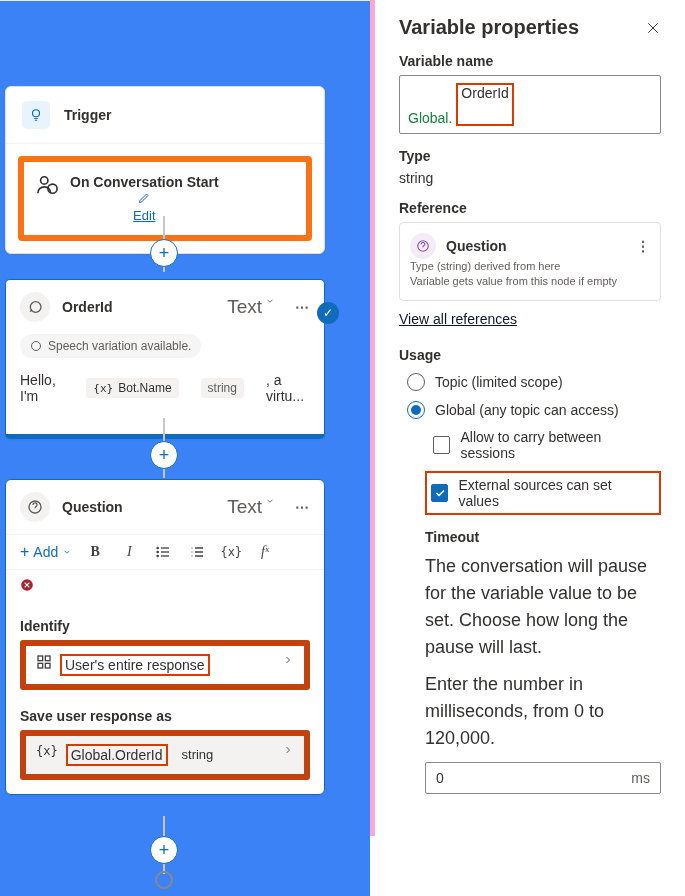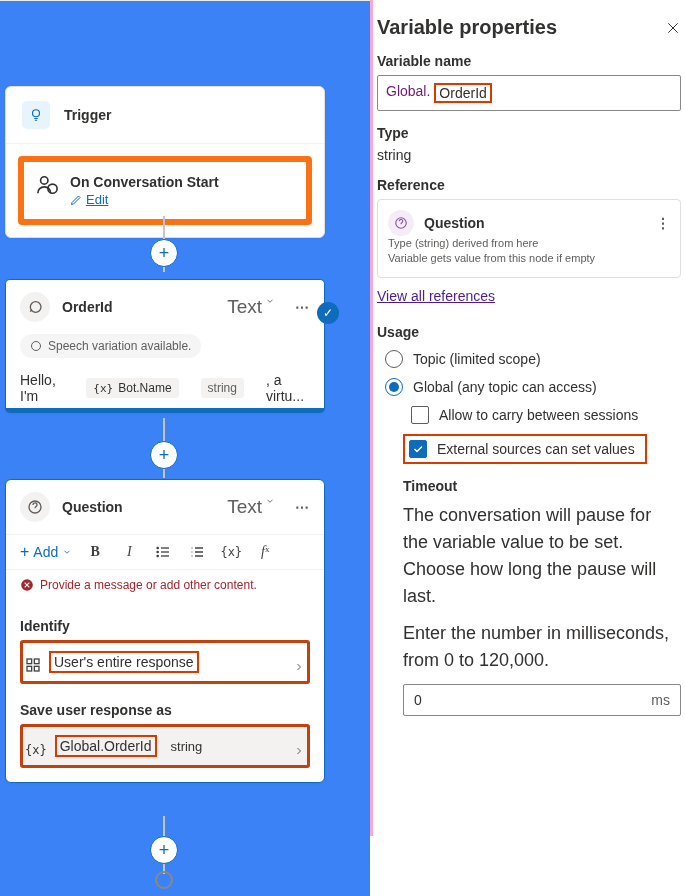--- a/index.html
+++ b/index.html
@@ -20,22 +20,22 @@
     width: 370px; height: 896px;
     background: #3b82f6;
     border-top: 1px solid #edebe9;
   }
   .panel {
     position: absolute;
     right: 0; top: 0;
     width: 315px;
     height: 836px;
     background: #fff;
-    padding: 16px 4px;
-    border-left: 3px solid #f9a8d4;
+    padding: 16px 24px;
+    border-left: 5px solid #f9a8d4;
   }
 
   
   .node {
     position: absolute;
     background: #fff;
     border: 1px solid #e1dfdd;
     border-radius: 6px;
     box-shadow: 0 1px 3px rgba(0,0,0,0.04);
   }
@@ -47,21 +47,21 @@
   }
   .trig-icon {
     width: 28px; height: 28px; border-radius: 5px;
     background: #e8f4fb; display: flex; align-items: center; justify-content: center;
     color: #0f6cbd; margin-right: 14px;
   }
   .node .ttl { font-weight: 600; }
   .inner-card { margin: 12px; border: 6px solid #f97316; border-radius: 4px; padding: 12px; display:flex; gap:12px; align-items:flex-start; box-shadow: 0 1px 2px rgba(0,0,0,0.04);}
   .inner-card .ic-lines { display:flex; flex-direction:column; gap:2px; }
   .inner-card .ic-title { font-weight:600; }
-  .edit-link { color:#0f6cbd; text-decoration: underline; font-size:13px; display:inline-flex; align-items:center; gap:4px;}
+  .edit-link { color:#0f6cbd; text-decoration: underline; font-size:13px; display:inline-flex; align-items:center; gap:4px;flex-direction:column;}
 
   .connector { position: absolute; left: 163px; width: 2px; background:#c8c6c4; }
   .conn1 { top: 215px; height: 56px; }
   .conn2 { top: 417px; height: 60px; }
   .conn3 { top: 815px; height: 58px; }
   .add-circle {
     position: absolute; left: 150px;
     width: 28px; height: 28px; border-radius: 50%;
     background:#fff; border:1.5px solid #0f6cbd; color:#0f6cbd;
     display:flex;align-items:center;justify-content:center; font-size:18px; font-weight:400;
@@ -75,52 +75,52 @@
     border-bottom: 5px solid #0f6cbd;
     border-radius:5px;
   }
   .check-badge { position:absolute; right:-15px; top:22px; width:22px;height:22px;border-radius:50%;background:#0f6cbd;color:#fff;display:flex;align-items:center;justify-content:center;font-size:12px;}
   .node-header { display:flex;align-items:center;padding:12px 14px; gap:12px; }
   .node-header .spacer { flex:1; }
   .text-dd { color:#605e5c; font-size:19px; display:flex;align-items:flex-start;gap:3px;}
   .dots { color:#605e5c; margin-left:8px; letter-spacing:1px; font-weight:bold;}
   .msg-icon { width:30px;height:30px;border-radius:50%;background:#f3f2f1;display:flex;align-items:center;justify-content:center;color:#605e5c;}
   .speech-pill { margin:0 14px 10px; background:#f5f5f5;border-radius:14px;padding:5px 10px;font-size:12px;color:#605e5c;display:inline-flex;align-items:center;gap:6px;}
-  .msg-body { padding: 4px 14px 4px; font-size:14px; display:flex;align-items:center;flex-wrap:nowrap; gap:22px;}
+  .msg-body { padding: 4px 14px 30px; font-size:14px; display:flex;align-items:center;flex-wrap:nowrap; gap:22px;}
   .token { background:#f3f2f1;border-radius:3px; padding:3px 7px; font-size:12px; display:inline-flex;align-items:center;gap:5px;}
   .token .tx { color:#605e5c;}
   .token.gray {background:#f3f2f1;}
 
   .node-question { left:5px; top: 478px; width: 320px; border:1.5px solid #0f6cbd;border-radius:6px; padding-bottom:14px;}
   .q-tools { display:flex;align-items:center;gap:12px;padding:8px 14px;border-top:1px solid #f3f2f1;border-bottom:1px solid #f3f2f1;}
   .q-add { color:#0f6cbd; display:flex;align-items:center;gap:4px;}
   .tool-btn { width:22px; display:flex;justify-content:center;color:#424242; font-family: "Times New Roman", serif;}
   .err { color:#a4262c; font-size:12px; padding:8px 14px; display:flex;align-items:center;gap:6px;}
   .msg-input { margin:0 14px; border:1px solid #a19f9d; border-radius:3px; padding:12px 10px; color:#a19f9d; height:54px;}
   .sect-label { padding: 18px 14px 6px; font-weight:600;}
-  .select-row { margin:0 14px; border:3px solid #c2410c; border-radius:3px; padding:8px 2px; display:flex; align-items:flex-end; gap:8px;}
+  .select-row { margin:0 14px; border:6px solid #c2410c; border-radius:3px; padding:8px 10px; display:flex; align-items:flex-start; gap:8px;}
   .select-row .chev { margin-left:auto; color:#605e5c;}
   .red-box { border:2px solid #d83b01; padding:1px 3px; display:inline-block;}
   .var-chip { background:#f3f2f1; padding:3px 6px; border-radius:3px; font-size:13px;}
 
   
   .panel .ph { display:flex;align-items:center;justify-content:space-between; margin-bottom:14px;}
   .panel .ph .t { font-size:20px; font-weight:600;}
   .p-label { font-weight:600; margin:14px 0 6px; }
   .p-input { border:1px solid #8a8886; border-radius:2px; padding:7px 8px; width:100%; display:flex; gap:4px;}
-  .p-input .gl { color:#701a75;}
+  .p-input .gl { color:#15803d;margin-top:27px;}
   .red-outline { border:2px solid #d83b01; padding:0 3px;}
   .p-val { margin:6px 0 0; }
   .ref-box { border:1px solid #e1dfdd; border-radius:4px; padding:10px; margin-top:6px;}
   .ref-top { display:flex;align-items:center;gap:10px;}
   .ref-icon { width:26px;height:26px;border-radius:50%;background:#f5ecf7;display:flex;align-items:center;justify-content:center;color:#8a5aa6;}
   .ref-title { font-weight:600;}
   .ref-more { margin-left:auto; font-weight:bold;color:#605e5c;}
   .ref-note { font-size:11px;color:#605e5c;margin-top:0;line-height:1.4;}
-  .link { color:#4c1d95; text-decoration:underline; margin-top:10px; display:inline-block;}
+  .link { color:#0f172a; text-decoration:underline; margin-top:10px; display:inline-block;}
   .radio-row, .check-row { display:flex;align-items:center;gap:10px;margin:10px 8px;}
   .radio { width:18px;height:18px;border:1.5px solid #605e5c;border-radius:50%;display:flex;align-items:center;justify-content:center;}
   .radio.checked { border-color:#0f6cbd;}
   .radio.checked::after { content:"";width:10px;height:10px;background:#0f6cbd;border-radius:50%;}
   .checkbox { width:18px;height:18px;border:1.5px solid #605e5c;border-radius:2px;display:flex;align-items:center;justify-content:center;}
   .checkbox.checked { background:#0f6cbd;border-color:#0f6cbd;color:#fff;}
   .indent { margin-left:26px;}
   .ext-box { border:2px solid #d83b01; padding:4px 10px 4px 4px; display:inline-flex; align-items:center; gap:10px;}
   .sub-h { font-weight:600; margin:6px 0 8px;}
   .p-text { font-size:18px; color:#323130; line-height:1.5; margin-bottom:10px;}
@@ -258,21 +258,20 @@
       <div class="tool-btn">
           <i>f</i>
           <span style="font-size:9px;">x</span>
         </div>
     </div>
     <div class="err">
       <svg width="14" height="14" viewBox="0 0 24 24" fill="#a4262c">
           <circle cx="12" cy="12" r="10"></circle>
           <path d="M8 8l8 8M16 8l-8 8" stroke="#fff" stroke-width="2"></path>
         </svg>
-      <span>Provide a message or add other content.</span>
     </div>
 
     <div class="sect-label">Identify</div>
     <div class="select-row">
       <svg width="16" height="16" viewBox="0 0 24 24" fill="none" stroke="#424242" stroke-width="2">
           <rect x="3" y="3" width="7" height="7"></rect>
           <rect x="14" y="3" width="7" height="7"></rect>
           <rect x="3" y="14" width="7" height="7"></rect>
           <rect x="14" y="14" width="7" height="7"></rect>
         </svg>

